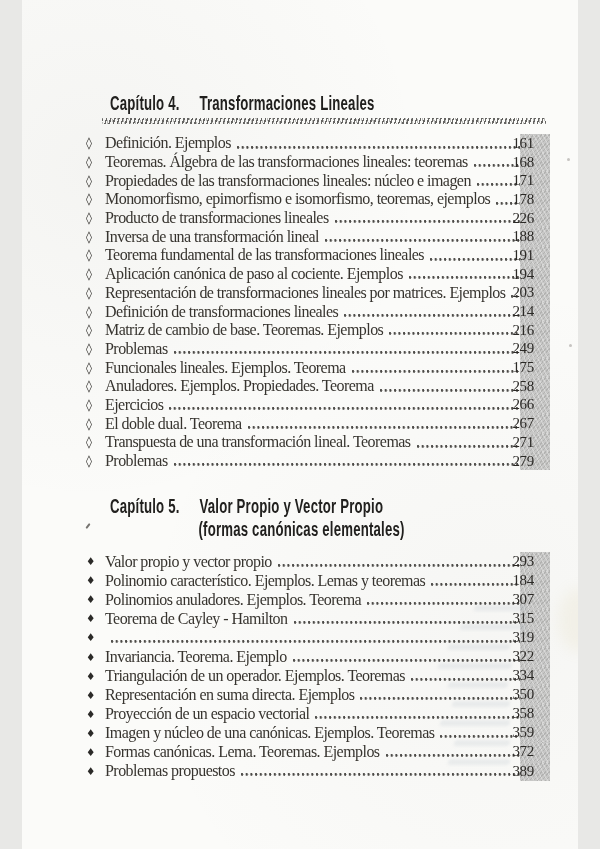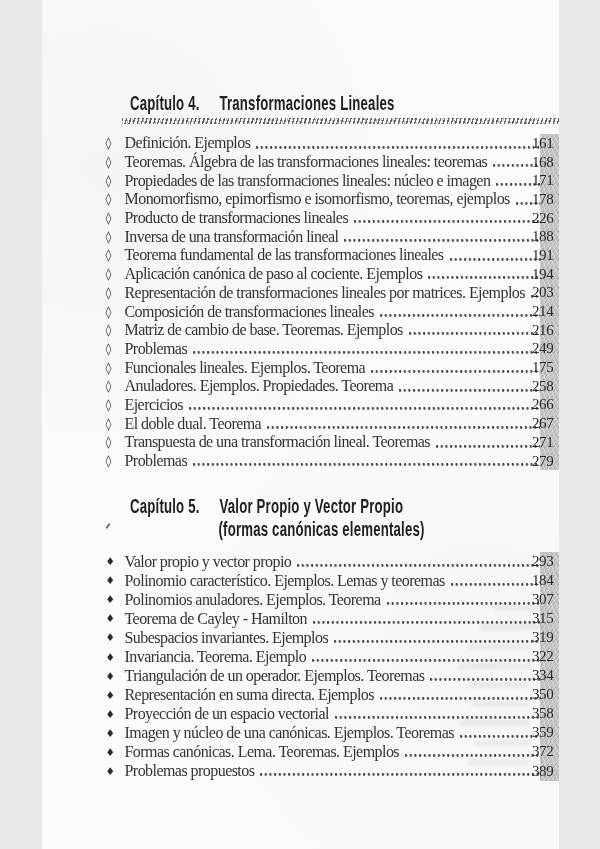--- a/index.html
+++ b/index.html
@@ -1,17 +1,17 @@
 <!DOCTYPE html>
 <html><head>
 <meta charset="utf-8">
 <style>
   html,body{margin:0;padding:0;background:#e8e8e6;}
   .page{
-    position:relative;width:517px;height:849px;margin:0 auto;
+    position:relative;width:556px;height:849px;margin:0 auto;
     background:#fbfbf9;overflow:hidden;
     font-family:"Liberation Serif",serif;
   }
   
   .page::before{
     content:"";position:absolute;inset:0;pointer-events:none;
     background:
       radial-gradient(circle at 12% 20%, rgba(120,120,115,.05), transparent 40%),
       radial-gradient(circle at 85% 75%, rgba(120,120,115,.04), transparent 45%);
   }
@@ -149,21 +149,21 @@
         <span class="toc-page">194</span>
       </div>
       <div class="toc-row">
         <span class="toc-bullet">◊</span>
         <span class="toc-label">Representación de transformaciones lineales por matrices. Ejemplos</span>
         <span class="toc-leader"></span>
         <span class="toc-page">203</span>
       </div>
       <div class="toc-row">
         <span class="toc-bullet">◊</span>
-        <span class="toc-label">Composición de transformaciones lineales</span>
+        <span class="toc-label">Definición de transformaciones lineales</span>
         <span class="toc-leader"></span>
         <span class="toc-page">214</span>
       </div>
       <div class="toc-row">
         <span class="toc-bullet">◊</span>
         <span class="toc-label">Matriz de cambio de base. Teoremas. Ejemplos</span>
         <span class="toc-leader"></span>
         <span class="toc-page">216</span>
       </div>
       <div class="toc-row">
@@ -238,21 +238,20 @@
         <span class="toc-page">307</span>
       </div>
       <div class="toc-row">
         <span class="toc-bullet">♦</span>
         <span class="toc-label">Teorema de Cayley - Hamilton</span>
         <span class="toc-leader"></span>
         <span class="toc-page">315</span>
       </div>
       <div class="toc-row">
         <span class="toc-bullet">♦</span>
-        <span class="toc-label">Subespacios invariantes. Ejemplos</span>
         <span class="toc-leader"></span>
         <span class="toc-page">319</span>
       </div>
       <div class="toc-row">
         <span class="toc-bullet">♦</span>
         <span class="toc-label">Invariancia. Teorema. Ejemplo</span>
         <span class="toc-leader"></span>
         <span class="toc-page">322</span>
       </div>
       <div class="toc-row">

